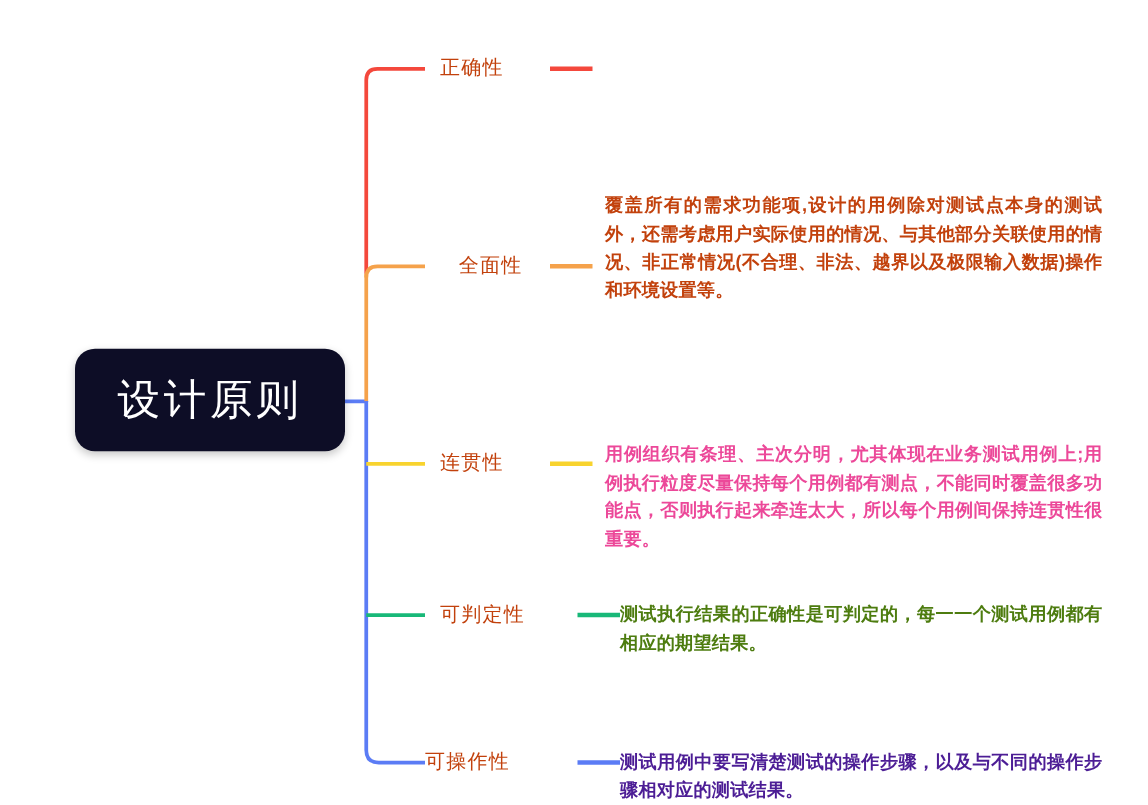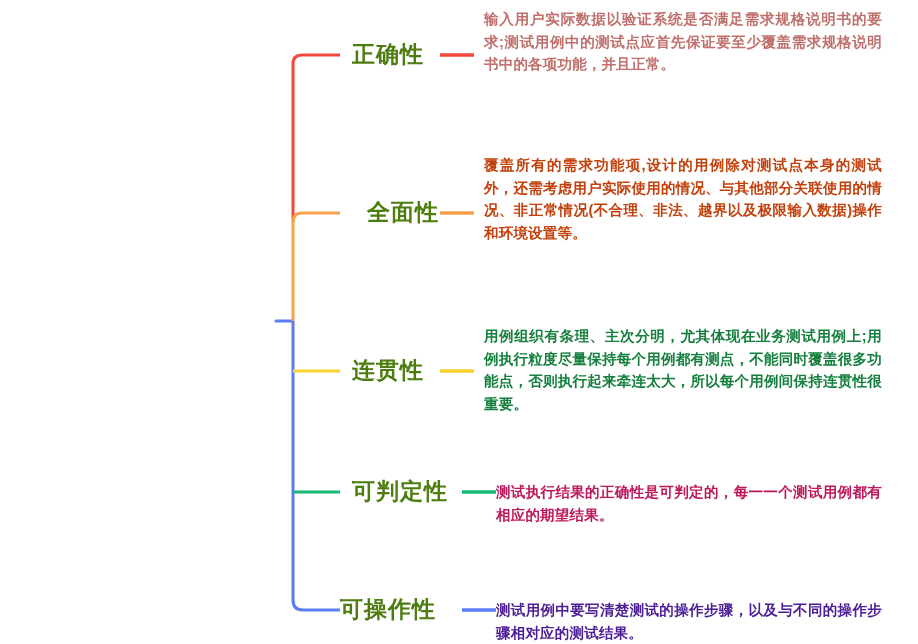--- a/index.html
+++ b/index.html
@@ -43,44 +43,43 @@
     color: #ffffff;
     font-size: 34px;
     letter-spacing: 3px;
     font-weight: 400;
     line-height: 1;
     white-space: nowrap;
   }
   
   .branch-label {
     position: absolute;
-    font-size: 23px;
-    color: #4d7c0f;
+    font-size: 16px;
+    color: #c2410c;
     letter-spacing: 1px;
     white-space: nowrap;
     transform: translateY(-50%);
     line-height: 1.2;
-    font-weight: bold;
   }
   
   .detail-text {
     position: absolute;
     left: 484px;
     width: 398px;
     font-size: 14.5px;
     line-height: 22.5px;
     letter-spacing: 0.2px;
     font-weight: 600;
     text-align: justify;
     word-break: break-all;
   }
   .detail-b1 { color: #c0706c; }
   .detail-b2 { color: #c2410c; }
-  .detail-b3 { color: #15803d; }
-  .detail-b4 { color: #be185d; }
+  .detail-b3 { color: #ec4899; margin-top: 28px; }
+  .detail-b4 { color: #4d7c0f; }
   .detail-b5 { color: #4c1d95; }
 </style>
 </head>
 <body>
 
 <div id="canvas">
 
   <svg id="connectors" viewBox="0 0 918 644" width="918" height="644" xmlns="http://www.w3.org/2000/svg">
 
     <path d="M 276 321 L 293 321" stroke="#5b7cf5" stroke-width="3" fill="none" stroke-linecap="round"></path>
@@ -97,26 +96,28 @@
 
     <path d="M 293 492 L 340 492" stroke="#18b878" stroke-width="3" fill="none"></path>
 
     <path d="M 440 55 L 474 55" stroke="#f4483c" stroke-width="3.5" fill="none"></path>
     <path d="M 440 213 L 474 213" stroke="#f5a24b" stroke-width="3.5" fill="none"></path>
     <path d="M 440 371 L 474 371" stroke="#f8d32e" stroke-width="3.5" fill="none"></path>
     <path d="M 462 492 L 496 492" stroke="#18b878" stroke-width="3.5" fill="none"></path>
     <path d="M 462 610 L 496 610" stroke="#5b7cf5" stroke-width="3.5" fill="none"></path>
   </svg>
 
+  <div id="root-node">
+    <span id="root-label">设计原则</span>
+  </div>
 
   <div class="branch-label" style="left:352px; top:55px;">正确性</div>
   <div class="branch-label" style="left:352px; top:213px;margin-left:15px;">全面性</div>
   <div class="branch-label" style="left:352px; top:371px;">连贯性</div>
   <div class="branch-label" style="left:352px; top:492px;">可判定性</div>
   <div class="branch-label" style="left:340px; top:610px;">可操作性</div>
 
-  <div class="detail-text detail-b1" style="top:8px;">输入用户实际数据以验证系统是否满足需求规格说明书的要求;测试用例中的测试点应首先保证要至少覆盖需求规格说明书中的各项功能，并且正常。</div>
   <div class="detail-text detail-b2" style="top:154px;">覆盖所有的需求功能项,设计的用例除对测试点本身的测试外，还需考虑用户实际使用的情况、与其他部分关联使用的情况、非正常情况(不合理、非法、越界以及极限输入数据)操作和环境设置等。</div>
   <div class="detail-text detail-b3" style="top:325px;">用例组织有条理、主次分明，尤其体现在业务测试用例上;用例执行粒度尽量保持每个用例都有测点，不能同时覆盖很多功能点，否则执行起来牵连太大，所以每个用例间保持连贯性很重要。</div>
   <div class="detail-text detail-b4" style="top:481px; left:496px; width:386px;">测试执行结果的正确性是可判定的，每一一个测试用例都有相应的期望结果。</div>
   <div class="detail-text detail-b5" style="top:599px; left:496px; width:386px;">测试用例中要写清楚测试的操作步骤，以及与不同的操作步骤相对应的测试结果。</div>
 
 </div>
 
 </body></html>

